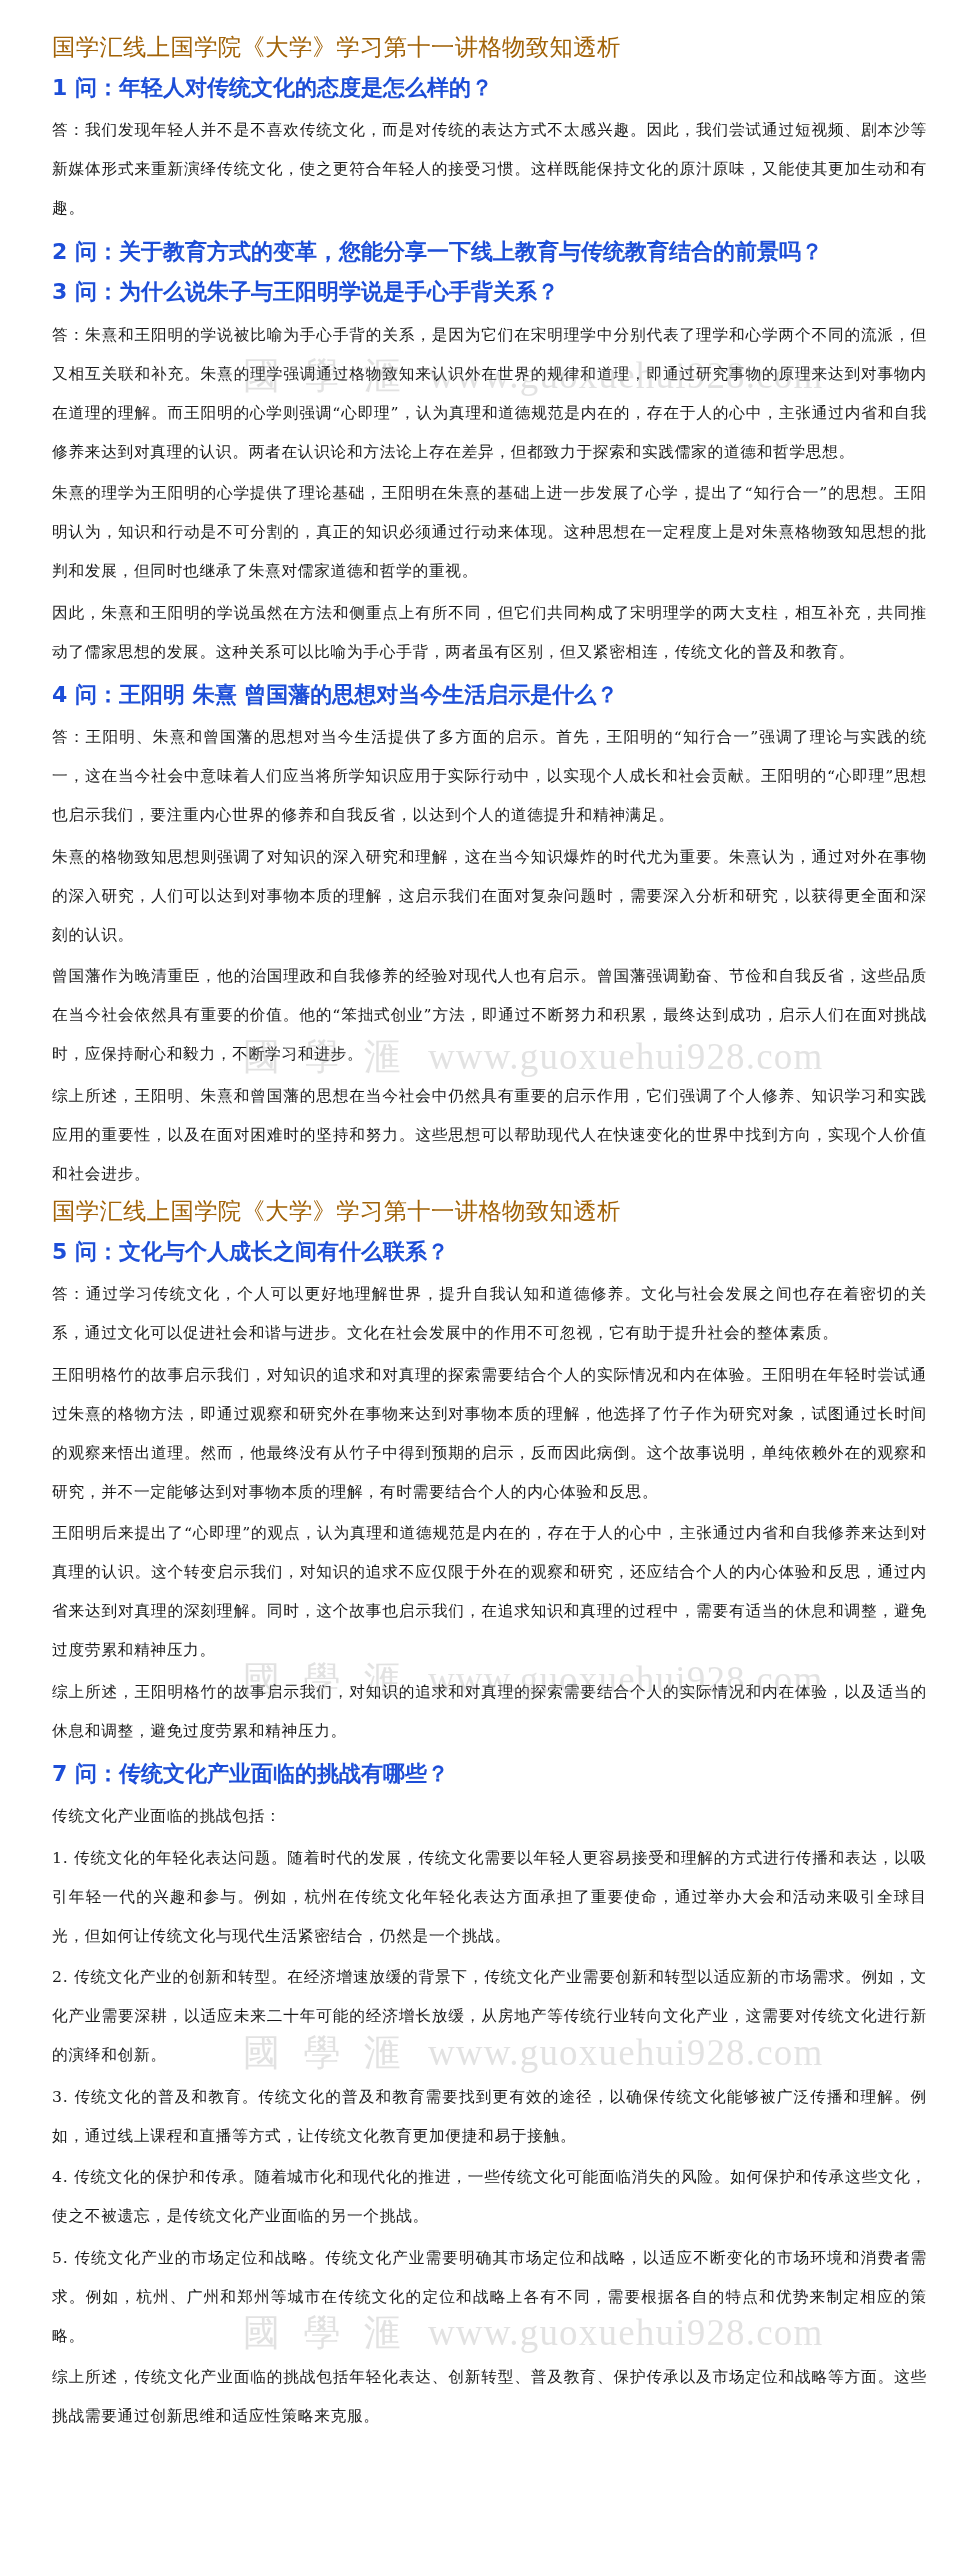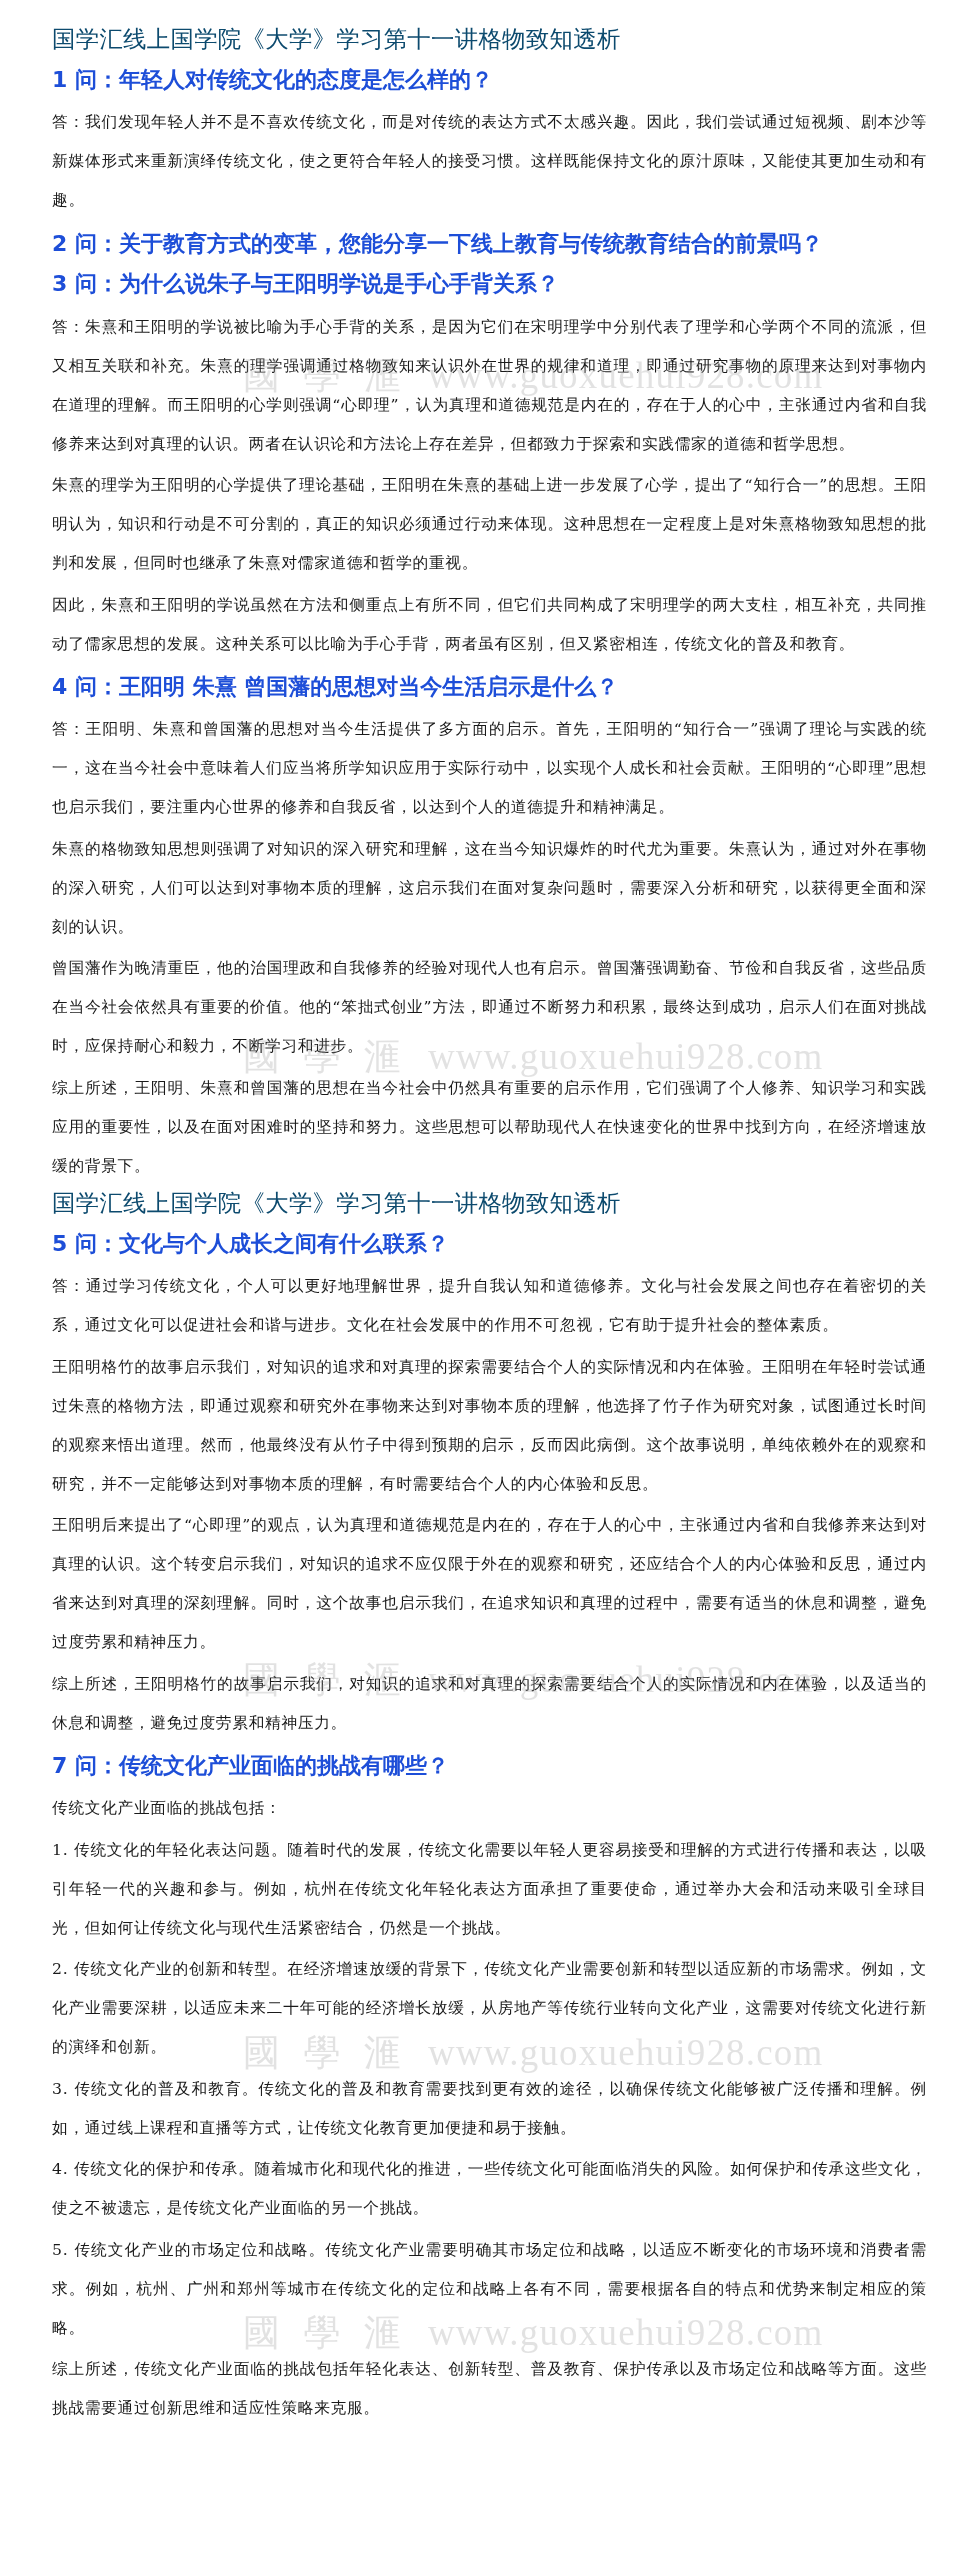--- a/index.html
+++ b/index.html
@@ -1,23 +1,23 @@
 <!DOCTYPE html>
 <html style="font-size:10px"><head>
 <meta charset="utf-8">
 <style>
   html, body { margin: 0; padding: 0; background: #ffffff; }
   body { width: 979px; min-height: 2576px; position: relative; overflow: hidden; }
   .page { position: relative; padding: 23.4px 52px 49px 52px; }
   .doc-title {
     font-family: "DejaVu Serif", serif;
-    color: #0c4a6e;
+    color: #a16207;
     font-size: 23.4px;
     line-height: 32px;
-    margin: 0 0 5px 0;
+    margin: 8px 0 5px 0;
     font-weight: normal;
     letter-spacing: 0.3px;
   }
   .doc-title.repeat { margin-top: 0; }
   .q-heading {
     font-family: "DejaVu Sans", sans-serif;
     color: #1d4ed8;
     font-size: 22px;
     line-height: 32px;
     margin: 8.6px 0 6.2px 0;
@@ -63,21 +63,21 @@
         <h2 class="q-heading">3 问：为什么说朱子与王阳明学说是手心手背关系？</h2>
         <p class="para answer">答：朱熹和王阳明的学说被比喻为手心手背的关系，是因为它们在宋明理学中分别代表了理学和心学两个不同的流派，但又相互关联和补充。朱熹的理学强调通过格物致知来认识外在世界的规律和道理，即通过研究事物的原理来达到对事物内在道理的理解。而王阳明的心学则强调“心即理”，认为真理和道德规范是内在的，存在于人的心中，主张通过内省和自我修养来达到对真理的认识。两者在认识论和方法论上存在差异，但都致力于探索和实践儒家的道德和哲学思想。</p>
         <p class="para answer">朱熹的理学为王阳明的心学提供了理论基础，王阳明在朱熹的基础上进一步发展了心学，提出了“知行合一”的思想。王阳明认为，知识和行动是不可分割的，真正的知识必须通过行动来体现。这种思想在一定程度上是对朱熹格物致知思想的批判和发展，但同时也继承了朱熹对儒家道德和哲学的重视。</p>
         <p class="para answer">因此，朱熹和王阳明的学说虽然在方法和侧重点上有所不同，但它们共同构成了宋明理学的两大支柱，相互补充，共同推动了儒家思想的发展。这种关系可以比喻为手心手背，两者虽有区别，但又紧密相连，传统文化的普及和教育。</p>
       </section>
       <section>
         <h2 class="q-heading">4 问：王阳明 朱熹 曾国藩的思想对当今生活启示是什么？</h2>
         <p class="para answer">答：王阳明、朱熹和曾国藩的思想对当今生活提供了多方面的启示。首先，王阳明的“知行合一”强调了理论与实践的统一，这在当今社会中意味着人们应当将所学知识应用于实际行动中，以实现个人成长和社会贡献。王阳明的“心即理”思想也启示我们，要注重内心世界的修养和自我反省，以达到个人的道德提升和精神满足。</p>
         <p class="para answer">朱熹的格物致知思想则强调了对知识的深入研究和理解，这在当今知识爆炸的时代尤为重要。朱熹认为，通过对外在事物的深入研究，人们可以达到对事物本质的理解，这启示我们在面对复杂问题时，需要深入分析和研究，以获得更全面和深刻的认识。</p>
         <p class="para answer">曾国藩作为晚清重臣，他的治国理政和自我修养的经验对现代人也有启示。曾国藩强调勤奋、节俭和自我反省，这些品质在当今社会依然具有重要的价值。他的“笨拙式创业”方法，即通过不断努力和积累，最终达到成功，启示人们在面对挑战时，应保持耐心和毅力，不断学习和进步。</p>
-        <p class="para answer">综上所述，王阳明、朱熹和曾国藩的思想在当今社会中仍然具有重要的启示作用，它们强调了个人修养、知识学习和实践应用的重要性，以及在面对困难时的坚持和努力。这些思想可以帮助现代人在快速变化的世界中找到方向，在经济增速放缓的背景下。</p>
+        <p class="para answer">综上所述，王阳明、朱熹和曾国藩的思想在当今社会中仍然具有重要的启示作用，它们强调了个人修养、知识学习和实践应用的重要性，以及在面对困难时的坚持和努力。这些思想可以帮助现代人在快速变化的世界中找到方向，实现个人价值和社会进步。</p>
       </section>
       <section>
         <h1 class="doc-title repeat">国学汇线上国学院《大学》学习第十一讲格物致知透析</h1>
         <h2 class="q-heading">5 问：文化与个人成长之间有什么联系？</h2>
         <p class="para answer">答：通过学习传统文化，个人可以更好地理解世界，提升自我认知和道德修养。文化与社会发展之间也存在着密切的关系，通过文化可以促进社会和谐与进步。文化在社会发展中的作用不可忽视，它有助于提升社会的整体素质。</p>
       </section>
       <section>
         <p class="para answer">王阳明格竹的故事启示我们，对知识的追求和对真理的探索需要结合个人的实际情况和内在体验。王阳明在年轻时尝试通过朱熹的格物方法，即通过观察和研究外在事物来达到对事物本质的理解，他选择了竹子作为研究对象，试图通过长时间的观察来悟出道理。然而，他最终没有从竹子中得到预期的启示，反而因此病倒。这个故事说明，单纯依赖外在的观察和研究，并不一定能够达到对事物本质的理解，有时需要结合个人的内心体验和反思。</p>
         <p class="para answer">王阳明后来提出了“心即理”的观点，认为真理和道德规范是内在的，存在于人的心中，主张通过内省和自我修养来达到对真理的认识。这个转变启示我们，对知识的追求不应仅限于外在的观察和研究，还应结合个人的内心体验和反思，通过内省来达到对真理的深刻理解。同时，这个故事也启示我们，在追求知识和真理的过程中，需要有适当的休息和调整，避免过度劳累和精神压力。</p>
         <p class="para answer">综上所述，王阳明格竹的故事启示我们，对知识的追求和对真理的探索需要结合个人的实际情况和内在体验，以及适当的休息和调整，避免过度劳累和精神压力。</p>

